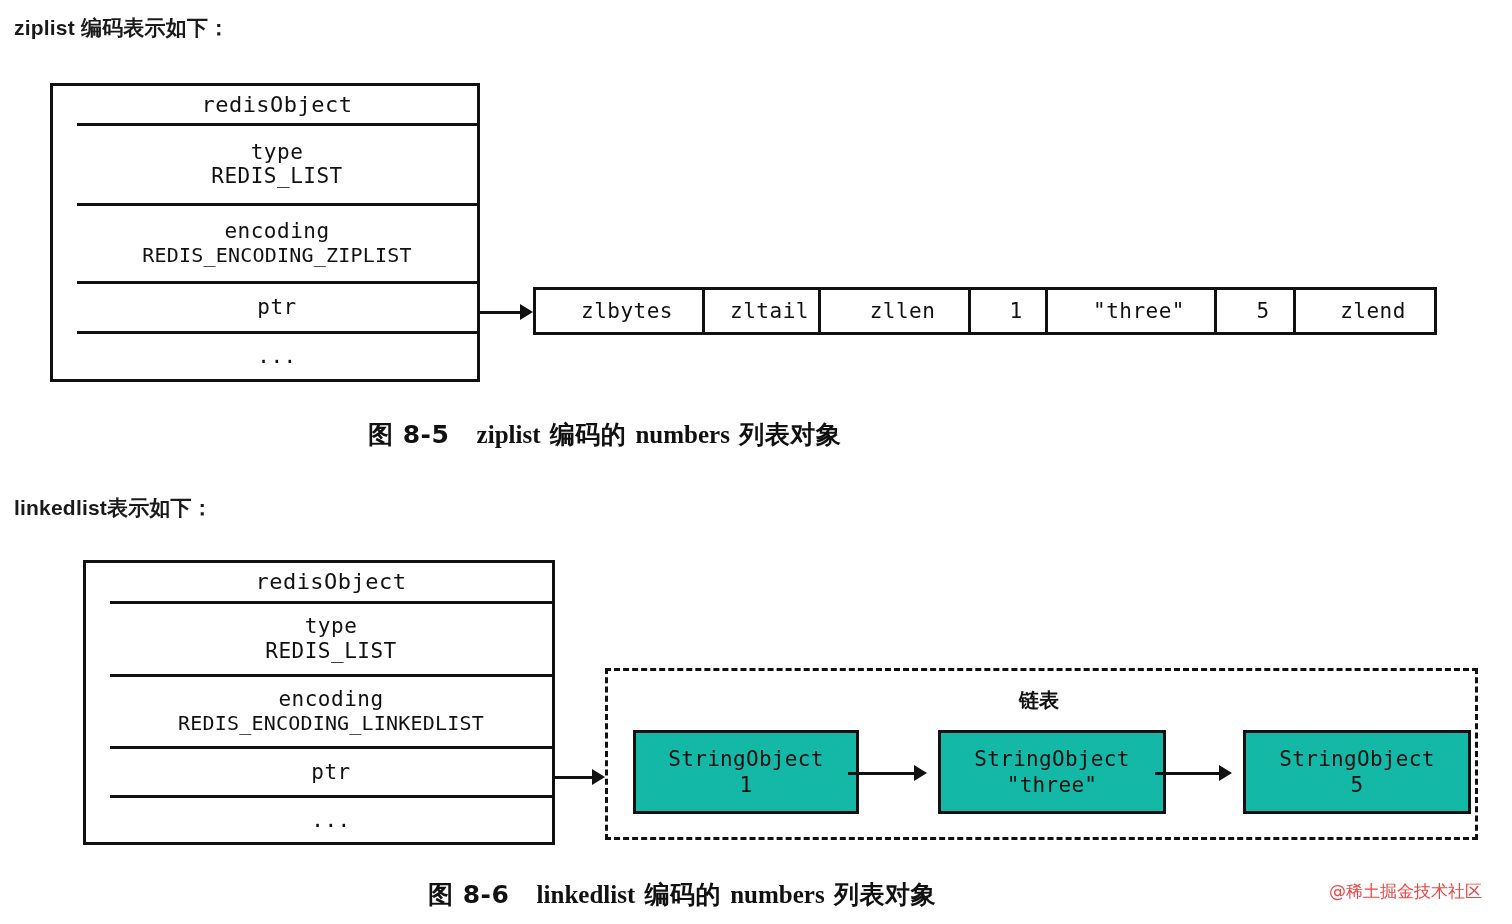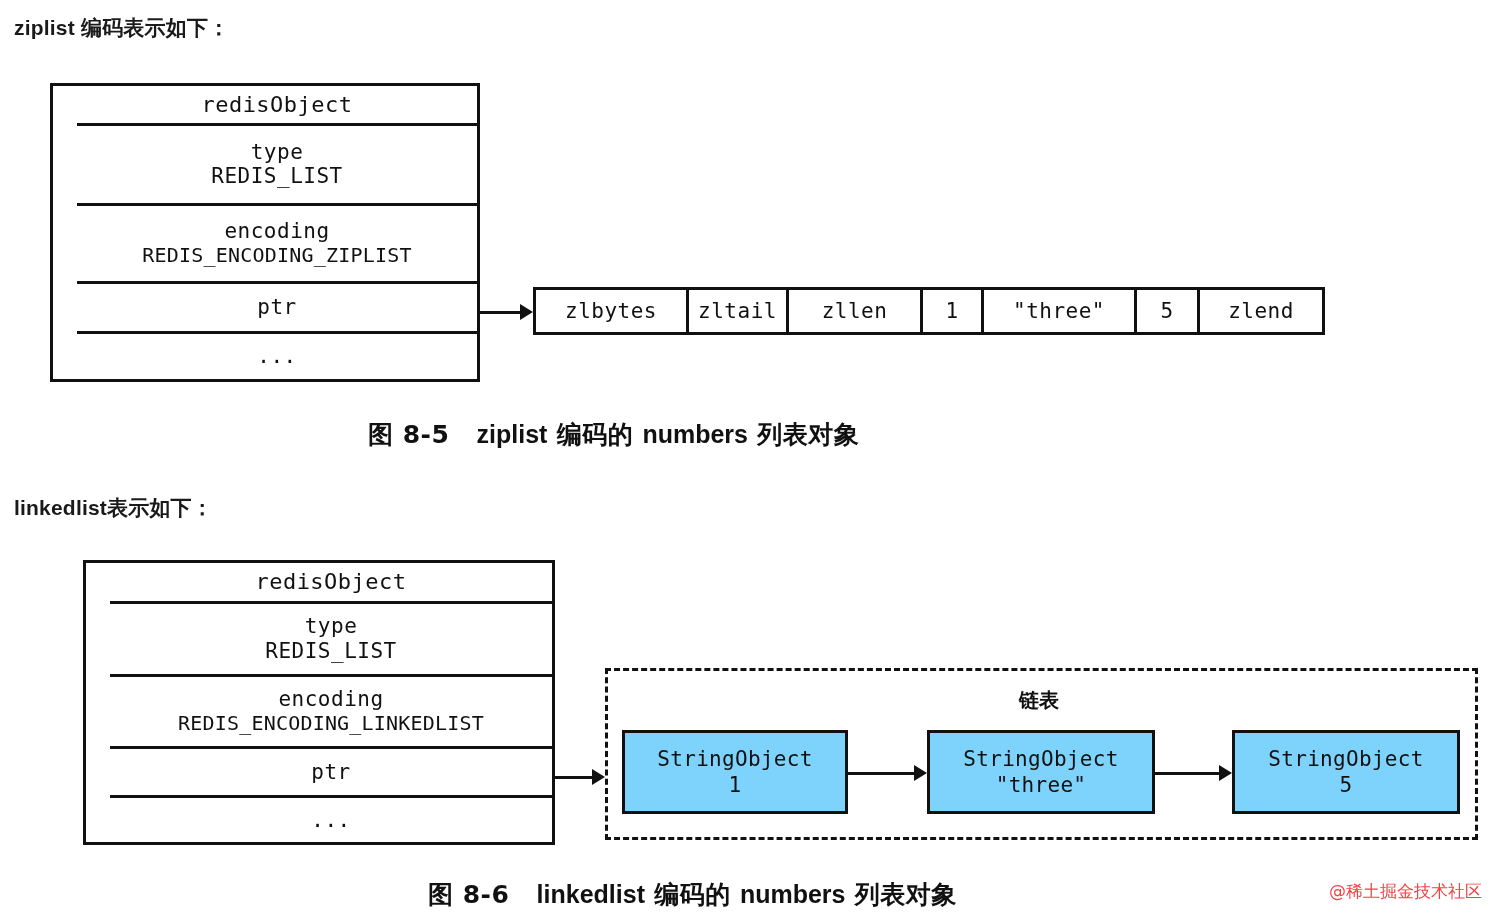--- a/index.html
+++ b/index.html
@@ -67,50 +67,52 @@
     border-right: 3px solid #111;
     box-sizing: border-box;
     display: flex;
     align-items: center;
     justify-content: center;
     font-family: "DejaVu Sans Mono", monospace;
     font-size: 21px;
     color: #111;
     white-space: nowrap;
     letter-spacing: 0.5px;
+    margin-left: 16px;
   }
   .zcell:last-child { border-right: none; }
 
   
   .dashed-box {
     border: 3px dashed #111;
     box-sizing: border-box;
     background: #fff;
   }
   .chain-label {
     font-family: Liberation Mono, monospace;
     font-weight: bold;
     font-size: 20px;
     color: #111;
     white-space: nowrap;
   }
   .node {
     border: 3px solid #111;
     box-sizing: border-box;
-    background: #7dd3fc;
+    background: #14b8a6;
     display: flex;
     flex-direction: column;
     align-items: center;
     justify-content: center;
     font-family: "DejaVu Sans Mono", monospace;
     font-size: 21px;
     color: #111;
     line-height: 1.25;
     white-space: nowrap;
     letter-spacing: 0.3px;
+    margin-left: 11px;
   }
 
   
   .arrow-line {
     background: #111;
     height: 3px;
   }
   .arrow-head {
     width: 0; height: 0;
     border-top: 8px solid transparent;
@@ -122,21 +124,21 @@
   
   .caption {
     font-family: "DejaVu Sans", sans-serif;
     font-weight: bold;
     font-size: 25px;
     color: #111;
     white-space: nowrap;
     letter-spacing: 0.5px;
   }
   .caption .mono {
-    font-family: Liberation Sans, sans-serif;
+    font-family: Liberation Serif, serif;
     font-weight: bold;
     letter-spacing: 0;
   }
 
   
   .watermark {
     font-family: "DejaVu Sans", sans-serif;
     font-size: 17px;
     color: #ef4444;
     white-space: nowrap;

